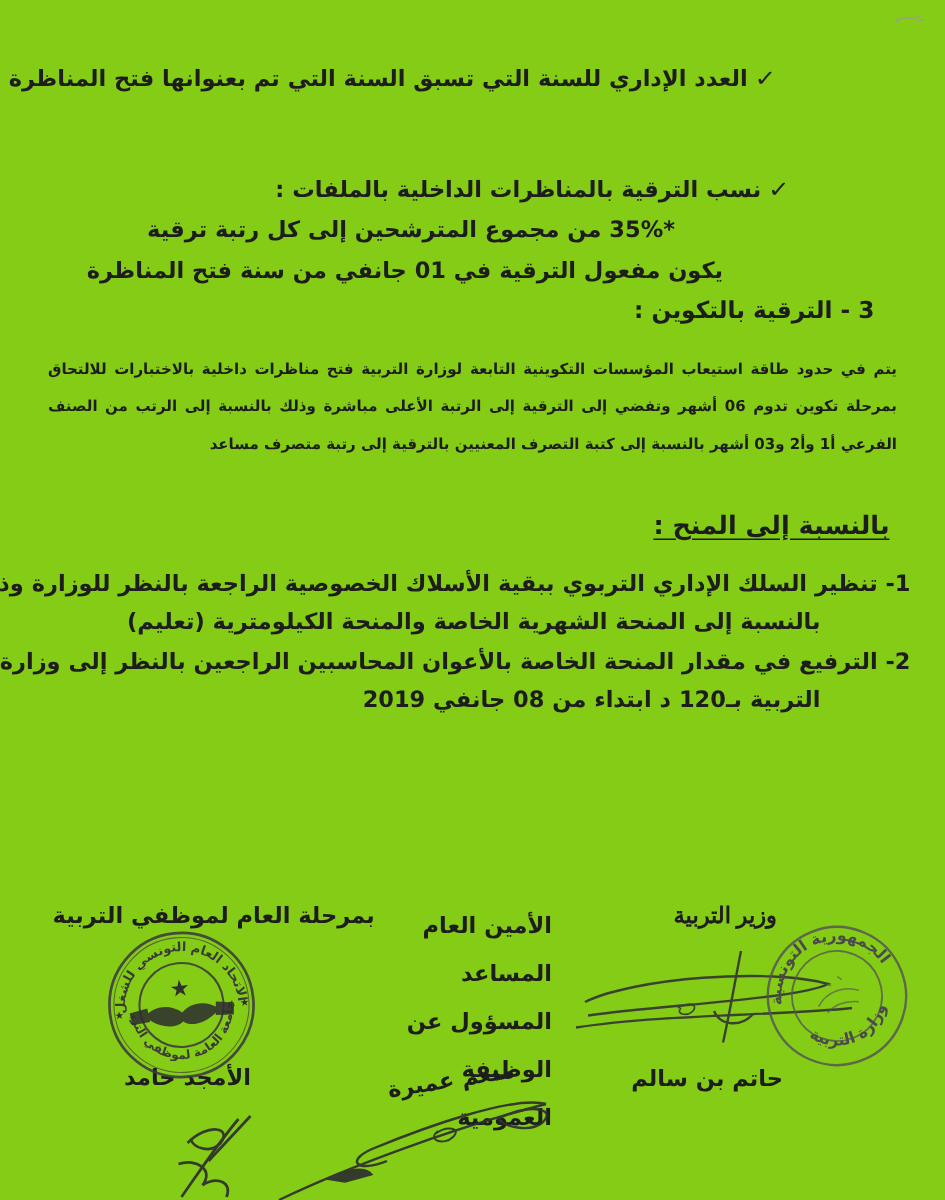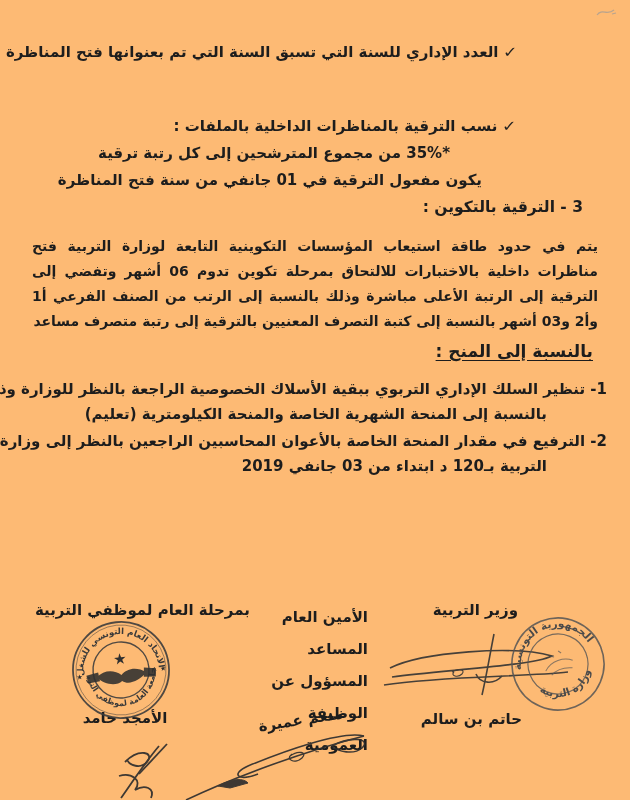--- a/index.html
+++ b/index.html
@@ -1,53 +1,53 @@
 <!DOCTYPE html>
 <html lang="ar"><head>
 <meta charset="utf-8">
 <style>
   html,body{margin:0;padding:0;background:#e8e8e8;}
   .page{
     position:relative;
     width:630px;height:800px;
     margin:0 auto;
-    background:#fdba74;
+    background:#84cc16;
     overflow:hidden;
     direction:rtl;
     font-family:"DejaVu Sans",sans-serif;
     color:#1d1d1d;
     font-weight:bold;
   }
   .abs{position:absolute;white-space:nowrap;}
   .fs{font-size:15px;line-height:20px;}
   .check{display:inline-block;margin-left:6px;font-weight:normal;color:#222;transform:scaleX(1.15);}
   
   .bullet-1{top:42px;right:113px;}
   .bullet-1-sub{top:79px;right:147px;}
-  .bullet-2{top:116px;right:114px;text-align:center;}
+  .bullet-2{top:116px;right:104px;text-align:center;}
   .bullet-2-sub1{top:143px;right:180px;}
   .bullet-2-sub2{top:170px;right:148px;}
   
   .sec3-heading{top:198px;right:47px;font-size:15.5px;}
   .sec3-paragraph{
     position:absolute;top:234px;right:32px;width:566px;
-    font-size:14px;line-height:25px;text-align:justify;white-space:normal;margin-left:36px;
+    font-size:10px;line-height:25px;text-align:justify;white-space:normal;margin-left:36px;
   }
   
   .grants-heading{top:341px;right:37px;font-size:17px;text-decoration:underline;text-underline-offset:3px;}
   .grant-item{
     position:absolute;right:23px;width:577px;
     font-size:15px;line-height:25px;white-space:normal;text-align:right;
     padding-right:60px;text-indent:-60px;
   }
   .grant-item.i1{top:377px;}
   .grant-item.i2{top:429px;}
   .num{display:inline;}
   
-  .minister-title{top:601px;right:112px;font-size:15px;}
+  .minister-title{top:601px;right:112px;font-size:15px;font-family:Liberation Serif, serif;}
   .minister-name{top:710px;right:108px;font-size:15px;margin-left:40px;}
   .assistant-title{position:absolute;top:601px;left:222px;width:146px;text-align:right;
     font-size:15px;line-height:32px;white-space:normal;}
   .assistant-name{top:711px;left:258px;font-size:15px;transform:rotate(-9deg);}
   .secretary-title{top:601px;left:35px;font-size:15px;}
   .secretary-name{top:709px;left:75px;width:100px;text-align:center;font-size:15px;}
   .stamp{position:absolute;}
   .stamp-ministry{left:508px;top:614px;transform:rotate(-22deg);}
   .stamp-union{left:70px;top:619px;transform:rotate(-6deg);}
   .sig{position:absolute;}
@@ -83,21 +83,21 @@
   <div class="abs sec3-heading">3 - الترقية بالتكوين :</div>
   <div class="sec3-paragraph">يتم في حدود طاقة استيعاب المؤسسات التكوينية التابعة لوزارة التربية فتح مناظرات داخلية بالاختبارات للالتحاق بمرحلة تكوين تدوم 06 أشهر وتفضي إلى الترقية إلى الرتبة الأعلى مباشرة وذلك بالنسبة إلى الرتب من الصنف الفرعي أ1 وأ2 و03 أشهر بالنسبة إلى كتبة التصرف المعنيين بالترقية إلى رتبة متصرف مساعد</div>
 
   <div class="abs grants-heading">بالنسبة إلى المنح :</div>
   <div class="grant-item i1">
     <span class="num">1-</span>
     <span>تنظير السلك الإداري التربوي ببقية الأسلاك الخصوصية الراجعة بالنظر للوزارة وذلك بالنسبة إلى المنحة الشهرية الخاصة والمنحة الكيلومترية (تعليم)</span>
   </div>
   <div class="grant-item i2">
     <span class="num">2-</span>
-    <span>الترفيع في مقدار المنحة الخاصة بالأعوان المحاسبين الراجعين بالنظر إلى وزارة التربية بـ120 د ابتداء من 03 جانفي 2019</span>
+    <span>الترفيع في مقدار المنحة الخاصة بالأعوان المحاسبين الراجعين بالنظر إلى وزارة التربية بـ120 د ابتداء من 08 جانفي 2019</span>
   </div>
 
   <div class="abs minister-title">وزير التربية</div>
   <div class="abs minister-name">حاتم بن سالم</div>
 
   <svg class="sig sig-minister" width="190" height="70" viewBox="0 0 190 70">
     <g stroke="#333" stroke-width="1.6" fill="none" opacity="0.9">
       <path d="M 8,36 C 40,20 132,13 170,24 C 150,34 60,38 10,45"></path>
       <path d="M 2,53 C 60,44 142,45 186,40"></path>
       <path d="M 112,2 C 108,22 104,46 100,63"></path>

